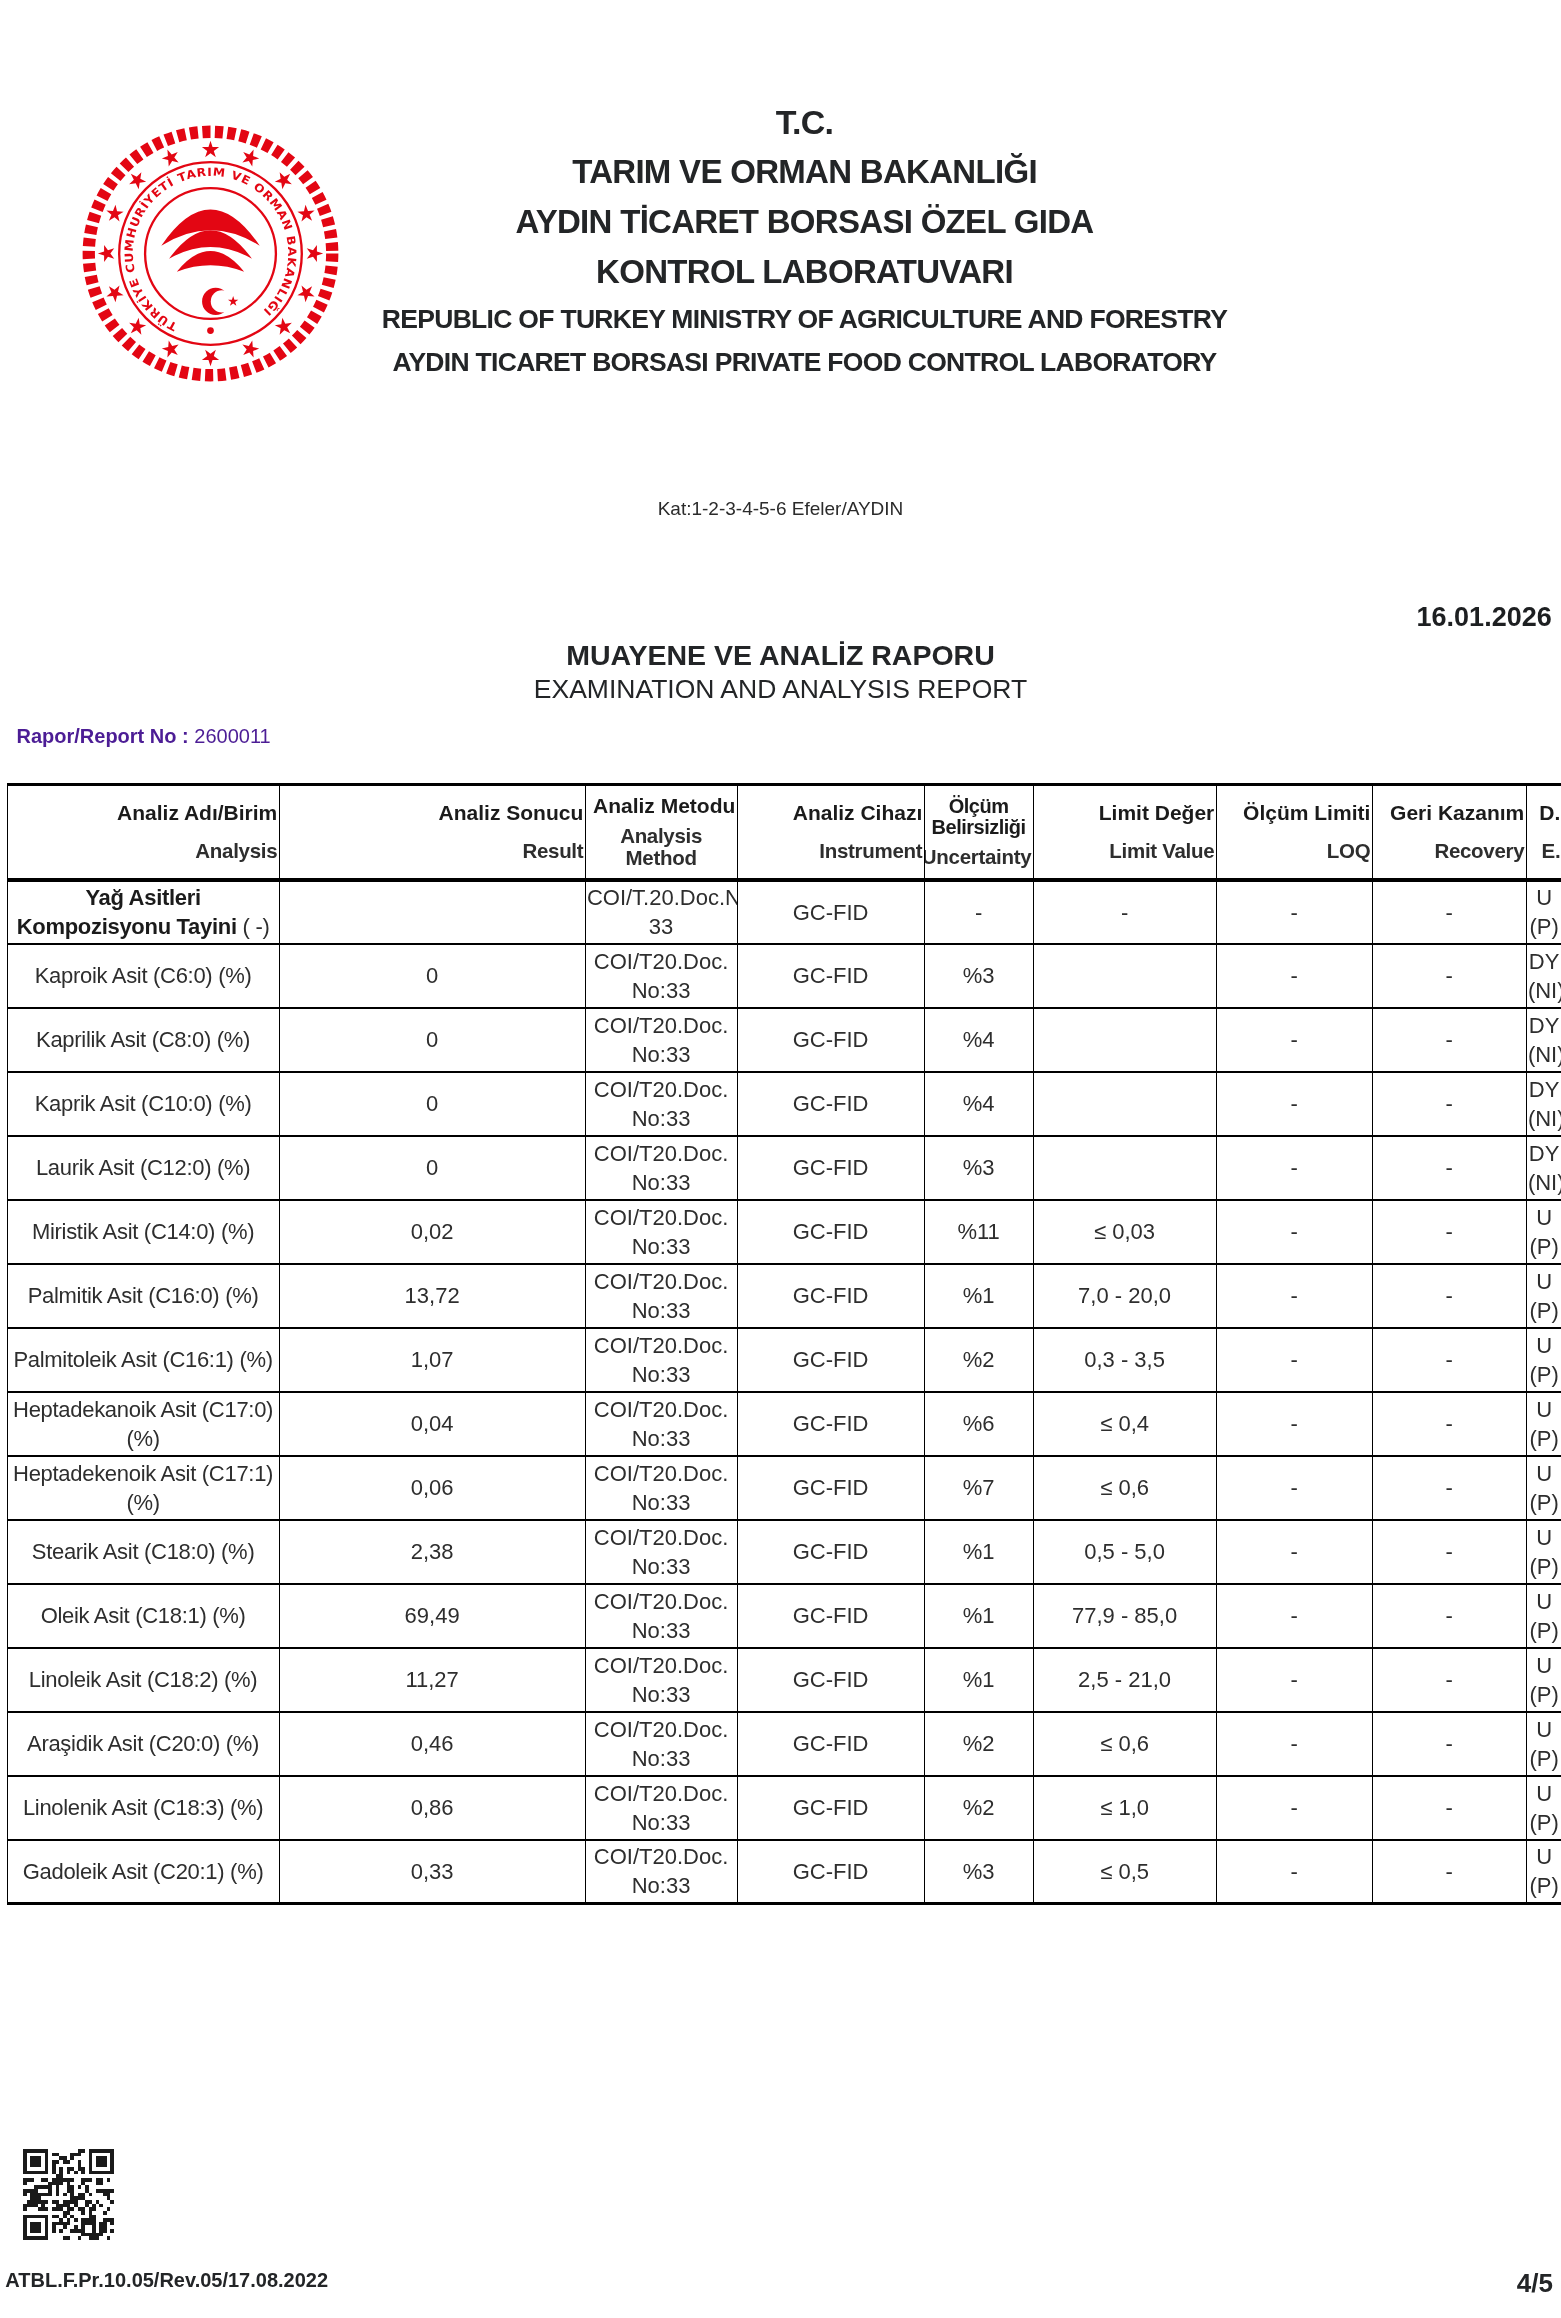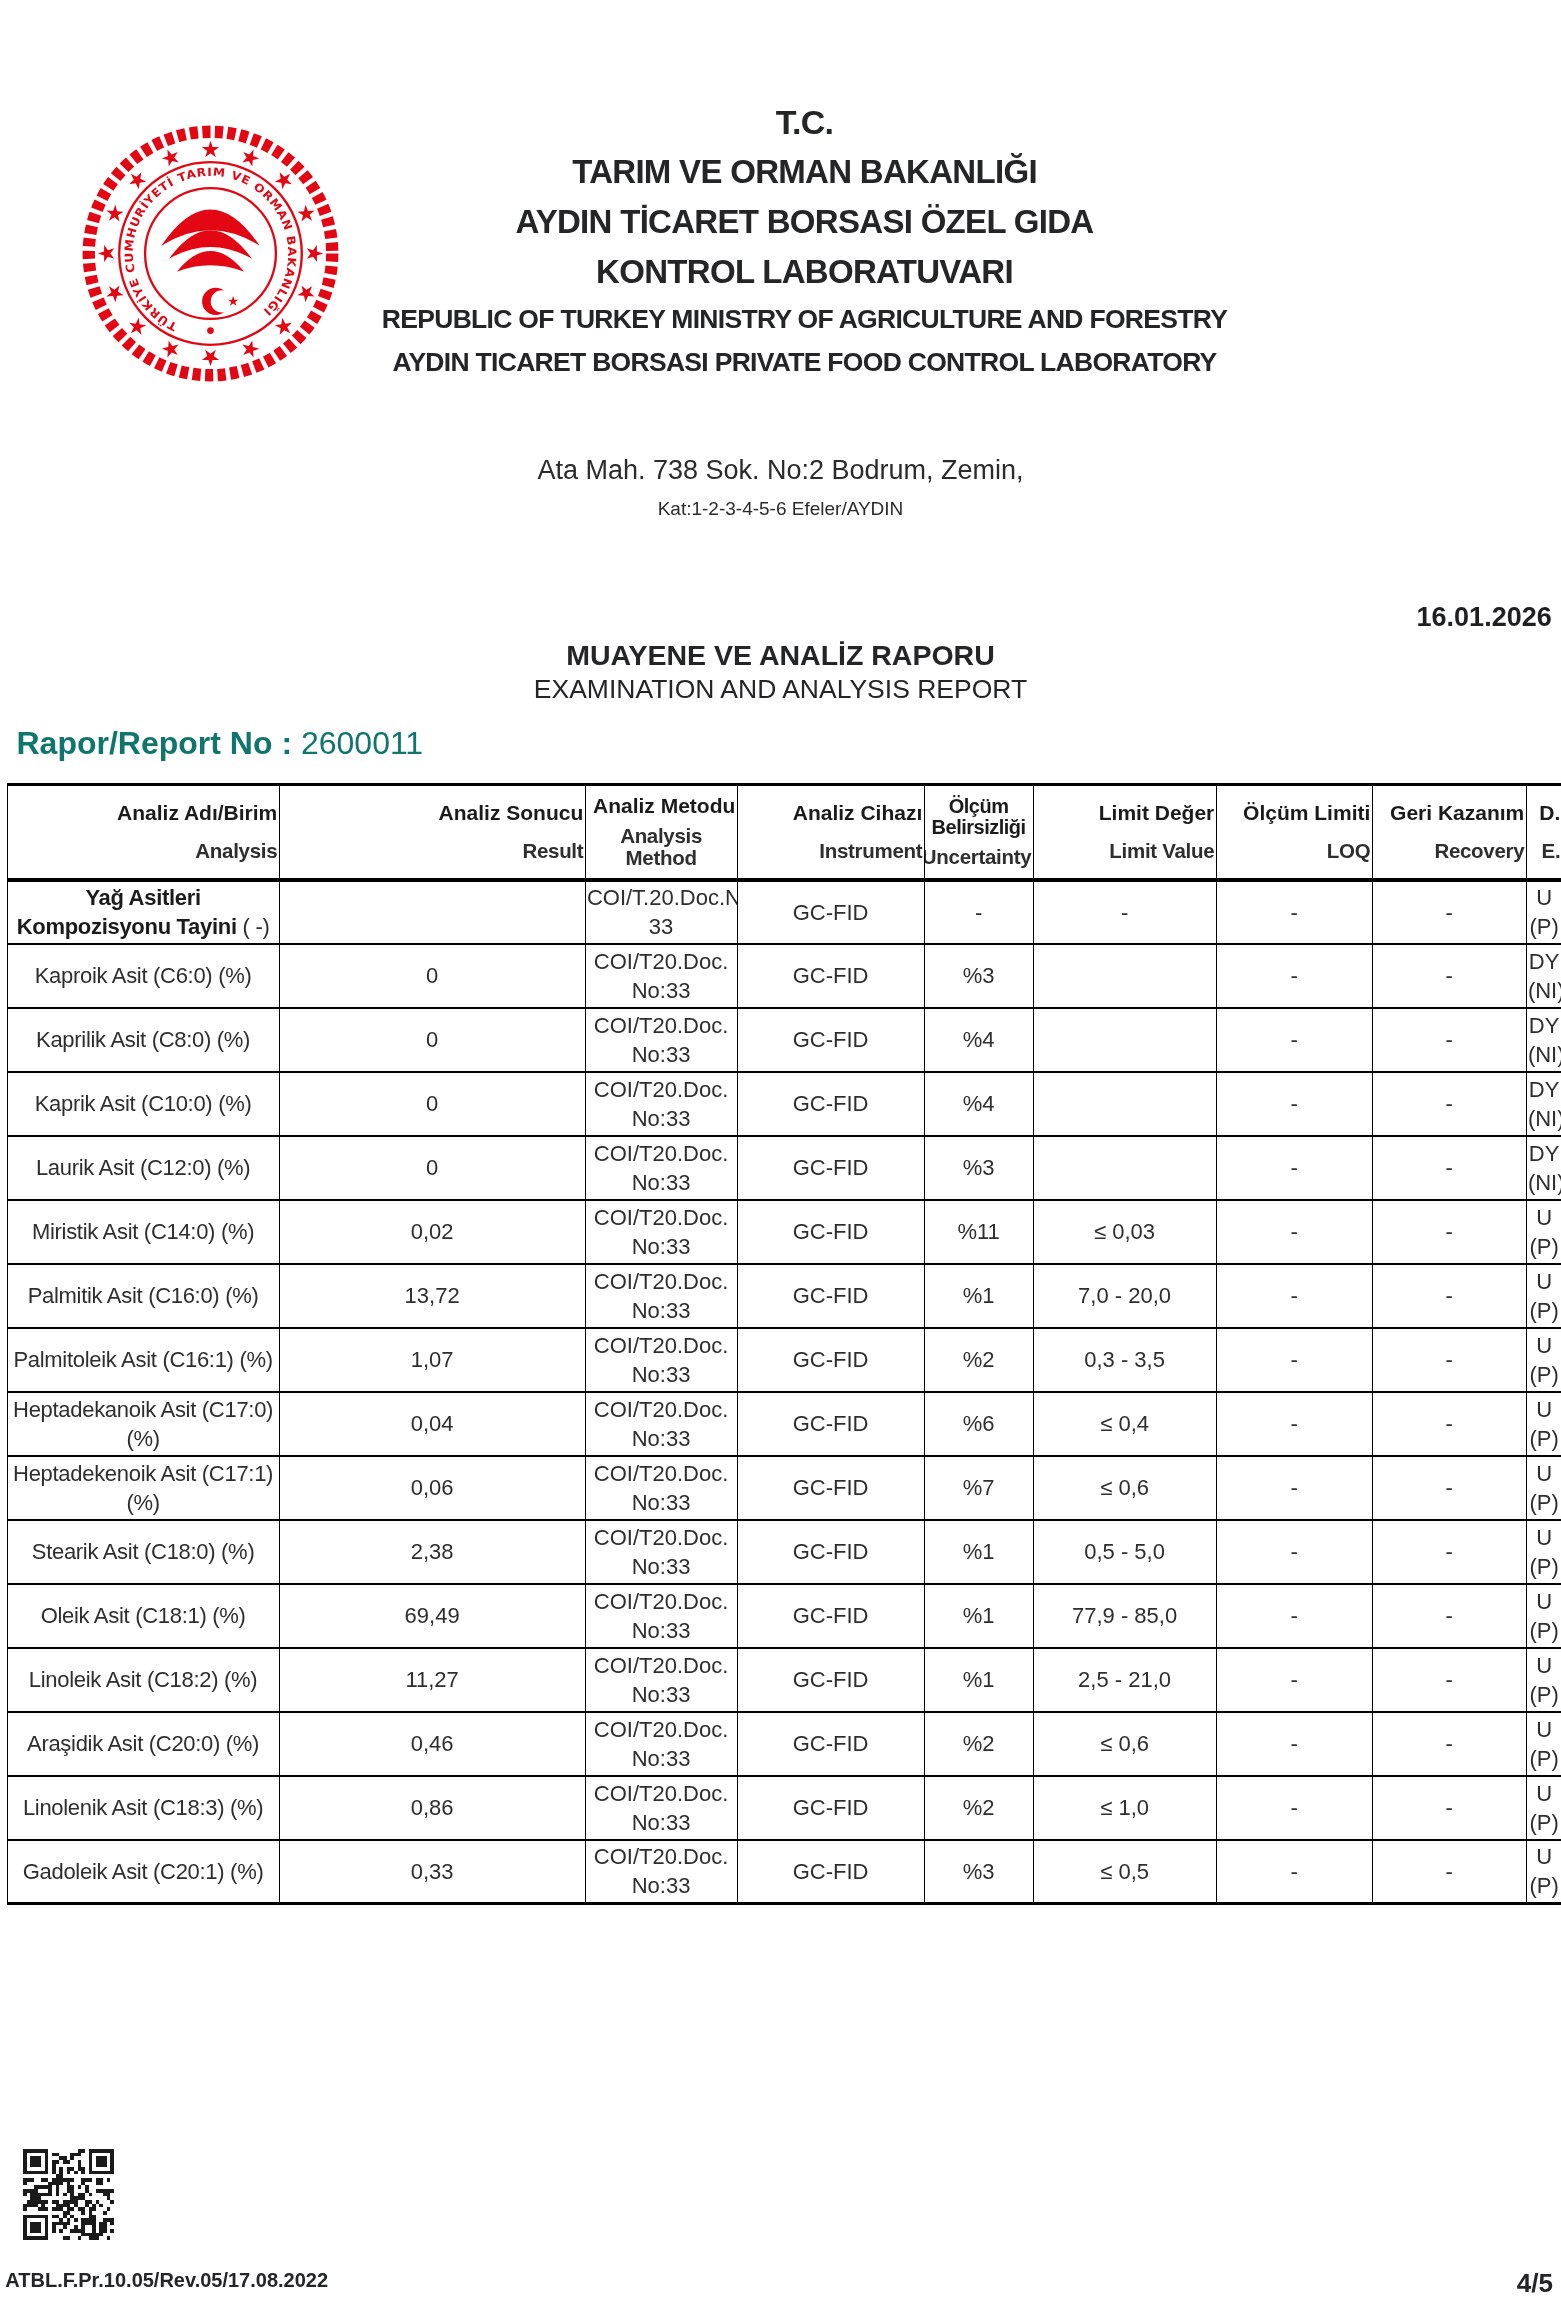--- a/index.html
+++ b/index.html
@@ -21,21 +21,21 @@
   .addr1{top:457px;font-size:27px;}
   .addr2{top:499px;font-size:19px;}
   .contact{top:544px;font-size:22px;}
 
   .date{position:absolute;right:9.3px;top:602px;font-size:27px;font-weight:bold;color:#1d1f21;}
 
   .rtitle{position:absolute;left:0;width:1561px;text-align:center;line-height:1;color:#232527;}
   .rtitle-tr{top:641px;font-size:28.5px;font-weight:bold;}
   .rtitle-en{top:676px;font-size:26.5px;}
 
-  .repno{position:absolute;left:16.5px;top:725px;font-size:32px;color:#0f766e;}
+  .repno{position:absolute;left:16.5px;top:725px;font-size:20px;color:#4c1d95;}
   .repno .lbl{font-weight:bold;}
 
   
   table.analysis{position:absolute;left:6.6px;top:783px;width:1549px;
        border-collapse:collapse;table-layout:fixed;
        border-top:3.3px solid #000;border-bottom:3.3px solid #000;
        border-left:1.3px solid #000;border-right:1.3px solid #000;}
   table.analysis th, table.analysis td{border-left:1.3px solid #000;border-right:1.3px solid #000;
        overflow:hidden;vertical-align:middle;}
   table.analysis thead tr{height:91px;}
@@ -116,21 +116,20 @@
 
   <div class="title-block">
     <div class="title-line t-tc">T.C.</div>
     <div class="title-line t-ministry">TARIM VE ORMAN BAKANLIĞI</div>
     <div class="title-line t-org1">AYDIN TİCARET BORSASI ÖZEL GIDA</div>
     <div class="title-line t-org2">KONTROL LABORATUVARI</div>
     <div class="title-line t-men">REPUBLIC OF TURKEY MINISTRY OF AGRICULTURE AND FORESTRY</div>
     <div class="title-line t-oen">AYDIN TICARET BORSASI PRIVATE FOOD CONTROL LABORATORY</div>
   </div>
 
-  <div class="addr addr1">Ata Mah. 738 Sok. No:2 Bodrum, Zemin,</div>
   <div class="addr addr2">Kat:1-2-3-4-5-6 Efeler/AYDIN</div>
 
   <div class="date">16.01.2026</div>
   <div class="rtitle rtitle-tr">MUAYENE VE ANALİZ RAPORU</div>
   <div class="rtitle rtitle-en">EXAMINATION AND ANALYSIS REPORT</div>
   <div class="repno">
     <span class="lbl">Rapor/Report No :</span>
     <span>2600011</span>
   </div>
 

